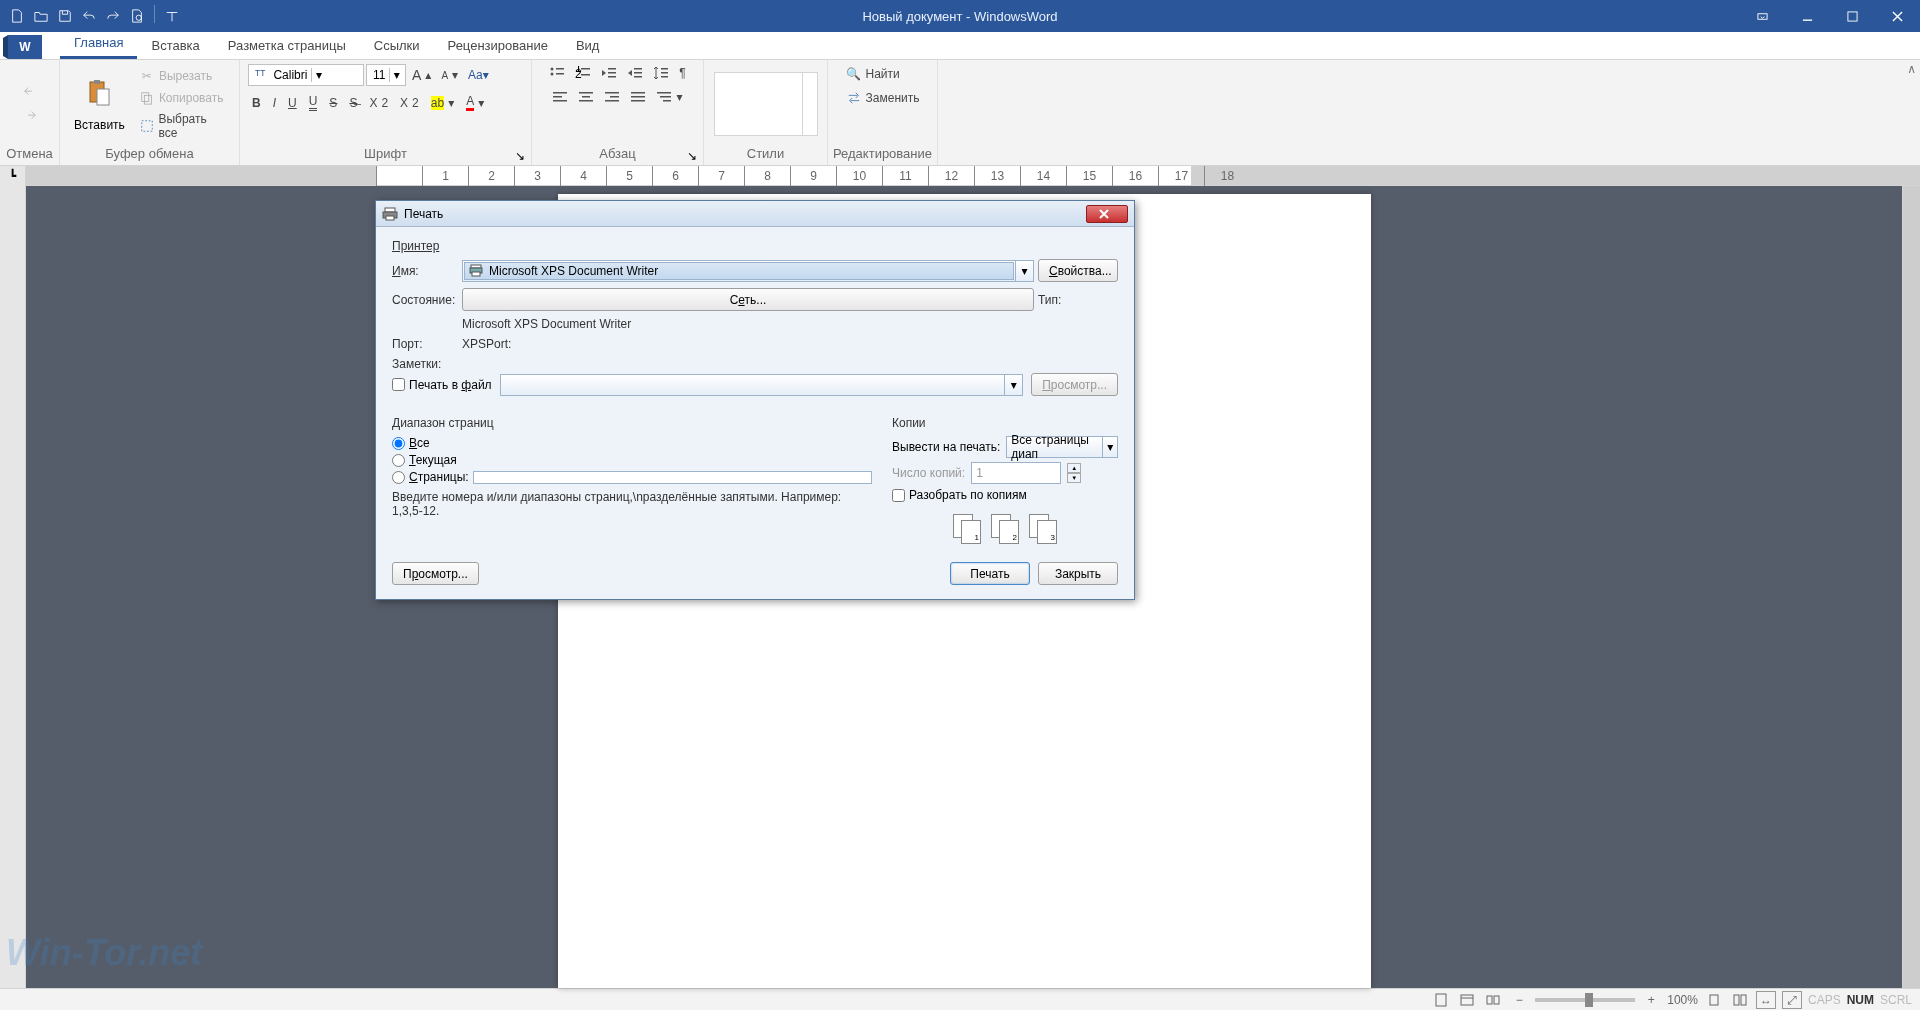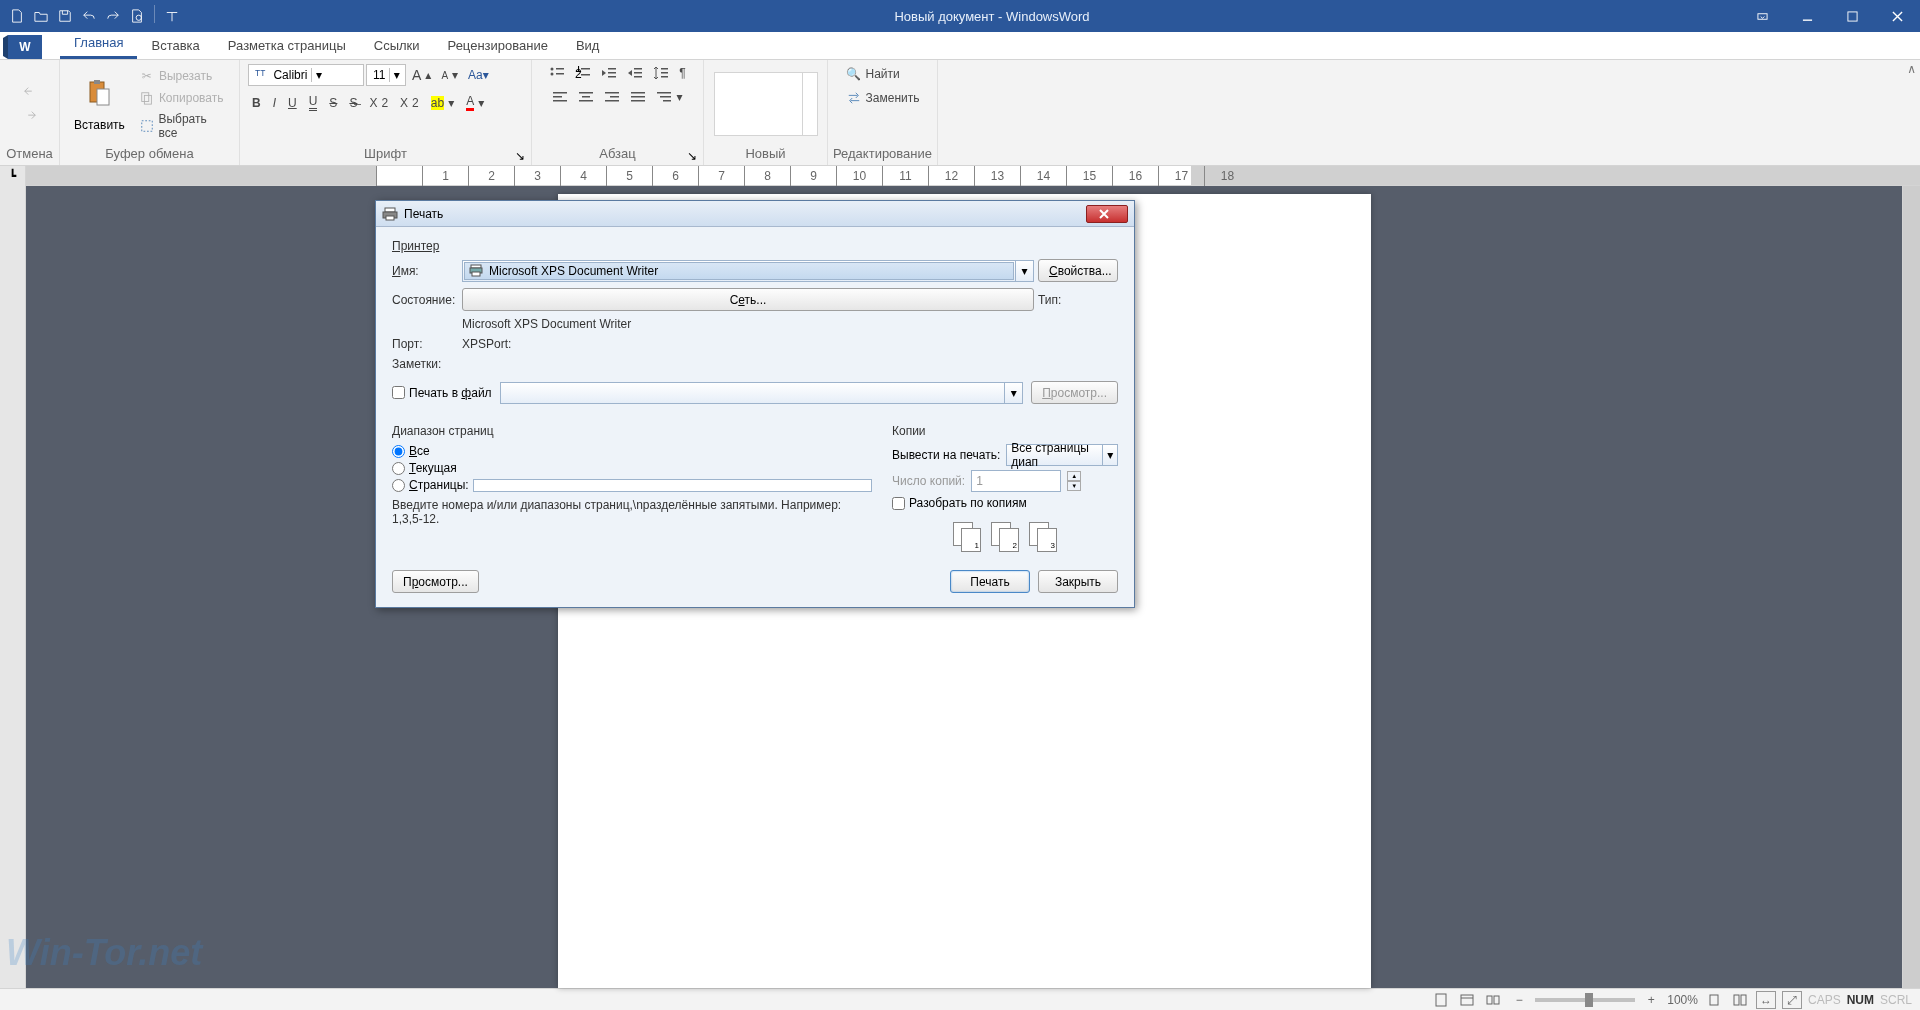--- a/index.html
+++ b/index.html
@@ -4,21 +4,21 @@
 <style>
 * { margin: 0; padding: 0; box-sizing: border-box; font-family: 'Segoe UI', Tahoma, sans-serif; font-size: 12px; user-select: none; }
 body { width: 1920px; height: 1010px; background: #fff; overflow: hidden; position: relative; }
 
 
 .titlebar { height: 32px; background: #2b579a; display: flex; align-items: center; color: #fff; position: relative; }
 .qat { display: flex; gap: 2px; padding: 0 6px; }
 .qat-btn { width: 22px; height: 22px; display: flex; align-items: center; justify-content: center; color: #fff; cursor: pointer; }
 .qat-btn svg { width: 14px; height: 14px; fill: #fff; }
 .qat-sep { width: 1px; height: 18px; background: rgba(255,255,255,0.3); margin: 0 4px; }
-.title-text { position: absolute; left: 50%; transform: translateX(-50%); color: #e7effa; font-size: 13px; margin-left: 32px; }
+.title-text { position: absolute; left: 50%; transform: translateX(-50%); color: #e7effa; font-size: 13px; }
 .win-controls { margin-left: auto; display: flex; }
 .win-btn { width: 45px; height: 32px; display: flex; align-items: center; justify-content: center; color: #fff; cursor: pointer; }
 .win-btn svg { width: 11px; height: 11px; stroke: #fff; fill: none; }
 
 
 .ribbon-tabs { height: 28px; background: #fff; display: flex; align-items: flex-end; padding-left: 8px; border-bottom: 1px solid #d4d4d4; }
 .app-logo { width: 34px; height: 24px; background: #2b579a; color: #fff; display: flex; align-items: center; justify-content: center; font-weight: bold; margin-right: 18px; position: relative; }
 .app-logo::before { content: ''; position: absolute; left: -5px; top: 0; border-top: 3px solid transparent; border-bottom: 3px solid transparent; border-right: 5px solid #1e3f6e; height: 24px; width: 0; box-sizing: border-box; }
 .tab { padding: 6px 14px; cursor: pointer; font-size: 13px; color: #494949; }
 .tab.active { color: #2b579a; border-bottom: 3px solid #2b579a; font-weight: normal; }
@@ -371,21 +371,21 @@
       </div>
     </div>
     <div class="group-label">Абзац</div>
     <div class="dialog-launcher">↘</div>
   </div>
 
   <div class="ribbon-group" style="width:124px">
     <div class="group-content">
         <div class="style-gallery"></div>
       </div>
-    <div class="group-label">Новый</div>
+    <div class="group-label">Стили</div>
   </div>
 
   <div class="ribbon-group" style="width:110px">
     <div class="group-content" style="flex-direction:column;align-items:flex-start;gap:4px">
       <div class="ribbon-btn">
           <span class="ribbon-icon">🔍</span>
           <span>Найти</span>
         </div>
       <div class="ribbon-btn">
           <span class="ribbon-icon">
@@ -519,21 +519,21 @@
 
         <div class="printer-label">Тип:</div>
         <div class="printer-val" style="grid-column:2/4">Microsoft XPS Document Writer</div>
 
         <div class="printer-label">Порт:</div>
         <div class="printer-val" style="grid-column:2/4">XPSPort:</div>
 
         <div class="printer-label">Заметки:</div>
         <div class="printer-val" style="grid-column:2/4"></div>
       </div>
-      <div style="display:flex;align-items:center;gap:8px;margin-top:10px">
+      <div style="display:flex;align-items:center;gap:8px;margin-top:2px">
         <label class="chk">
             <input type="checkbox" style="">
             <span>Печать в <u>ф</u>айл</span>
           </label>
         <div class="combo" style="flex:1">
             <div style="flex:1"></div>
             <div class="combo-arrow2">▾</div>
           </div>
         <button class="dlg-btn" disabled=""><u>П</u>росмотр...</button>
       </div>

